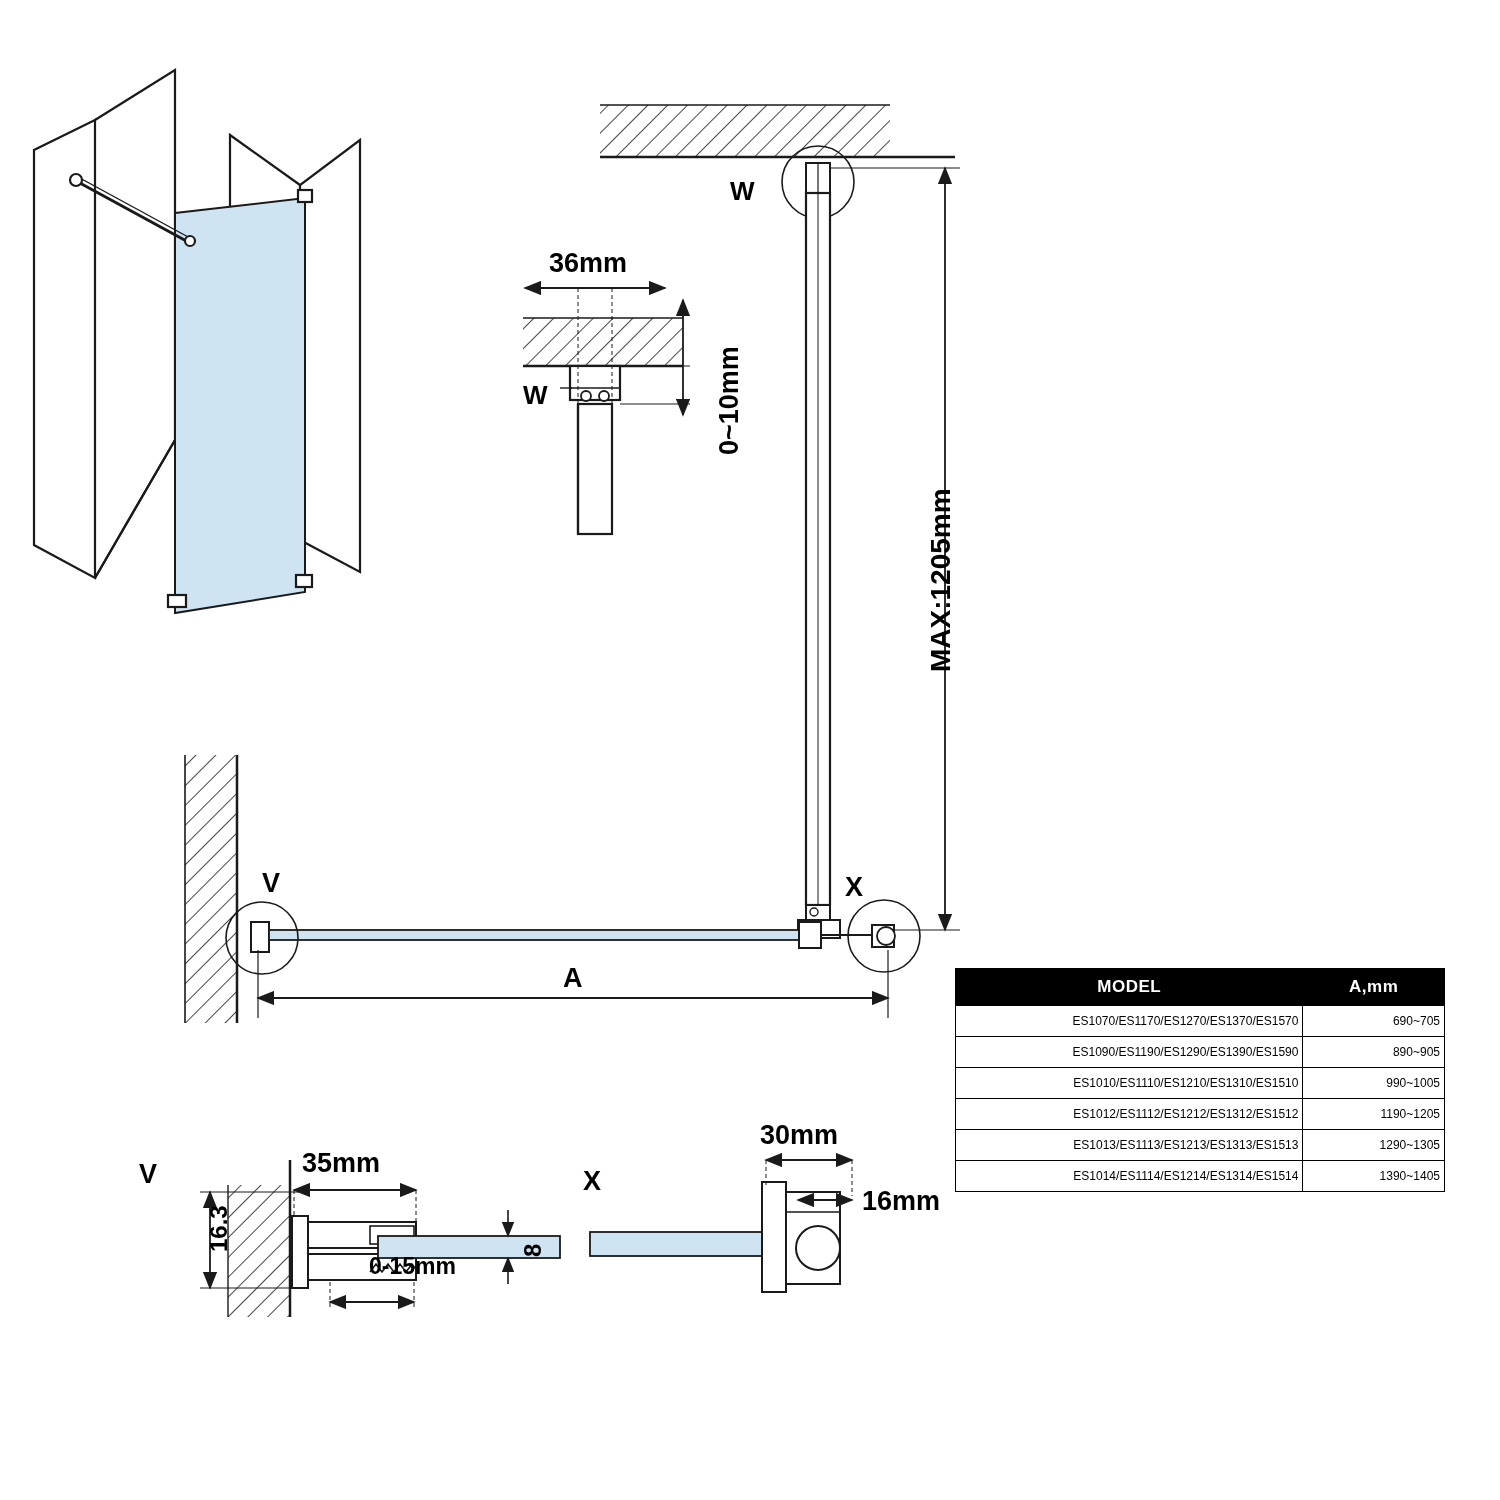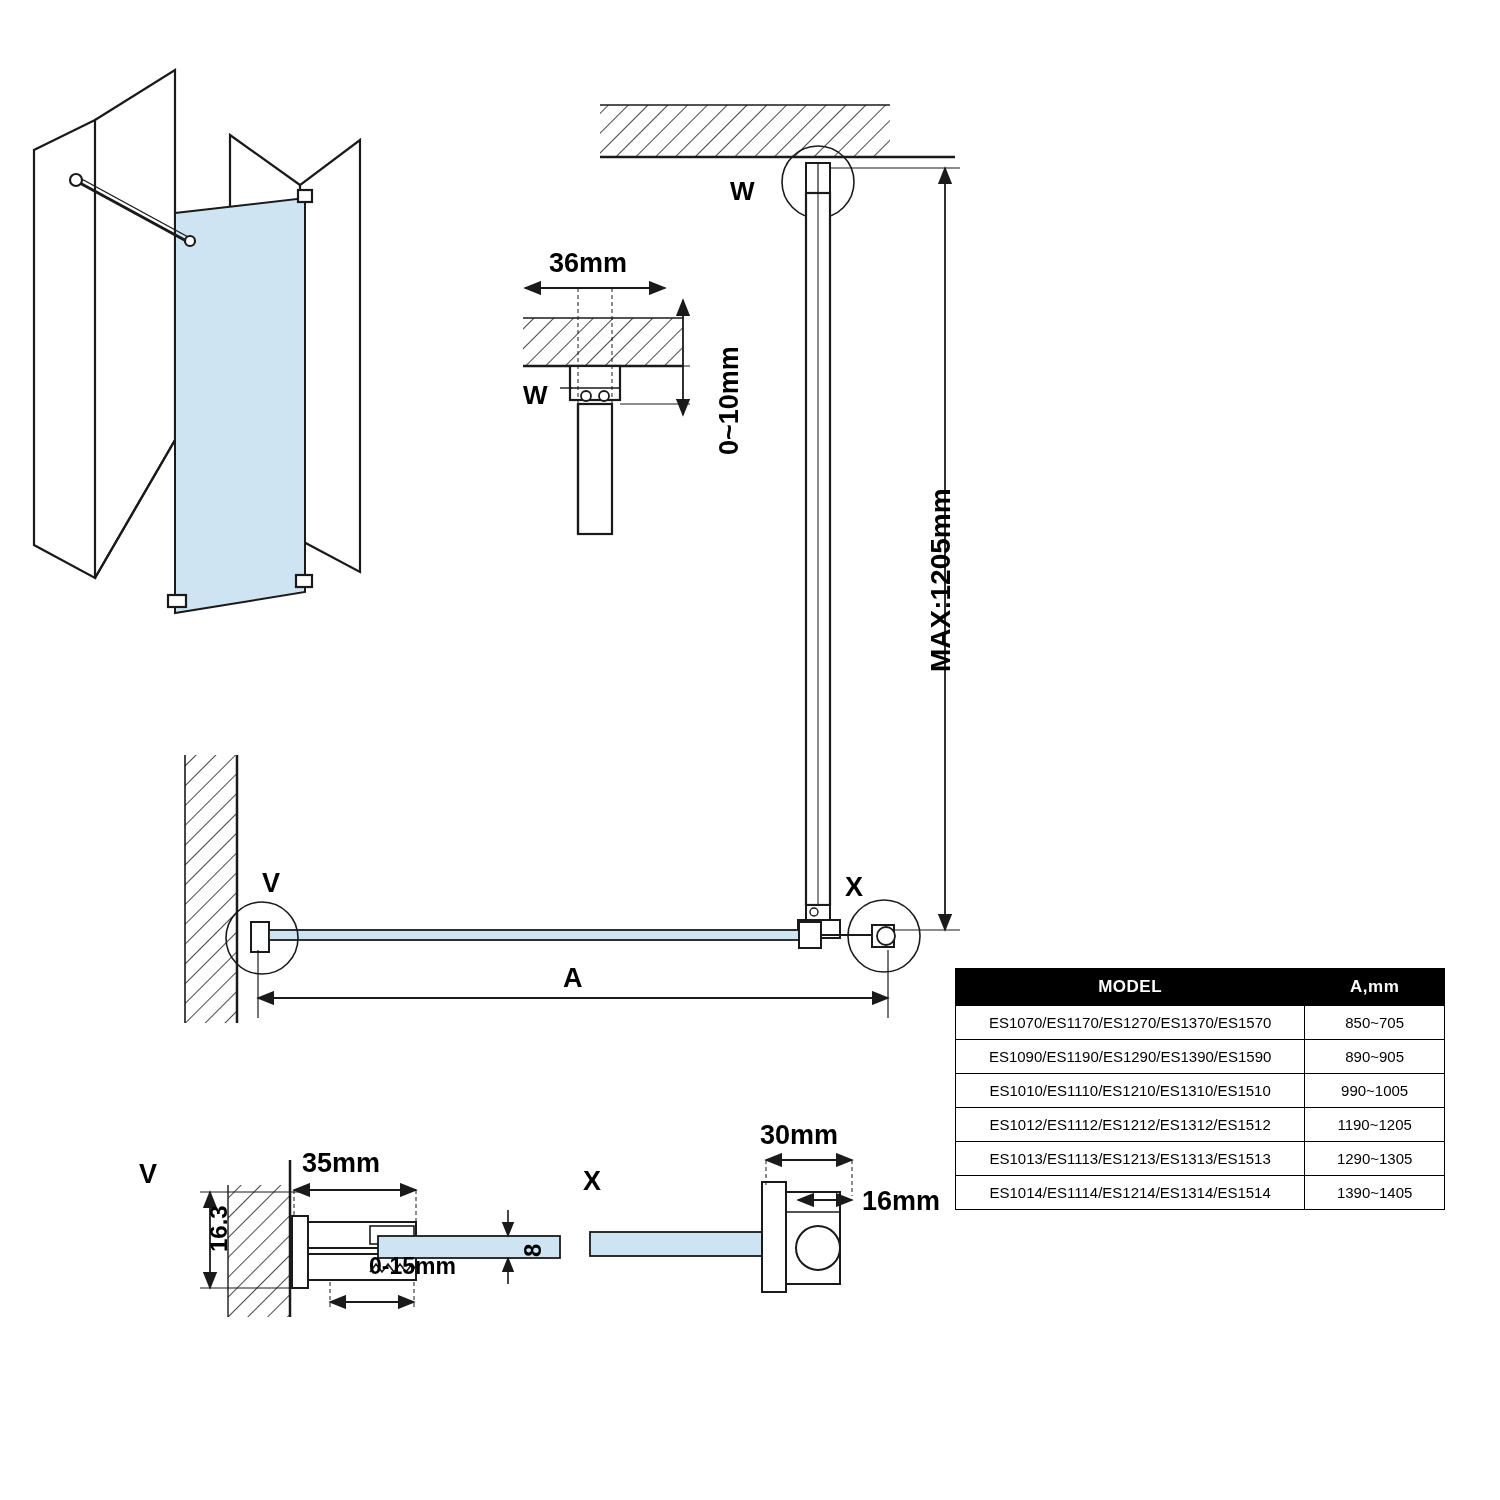--- a/index.html
+++ b/index.html
@@ -50,23 +50,23 @@
     font-size: 17px;
     font-weight: bold;
     padding: 8px 4px;
     border: 1px solid #000;
     text-align: center;
     letter-spacing: 0.5px;
     margin-top: 24px;
   }
   #spec-table td {
     border: 1px solid #000;
-    font-size: 15px;
+    font-size: 12px;
     color: #000;
-    text-align: center;
+    text-align: right;
     padding: 8px 4px;
     background: #fff;
   }
   #spec-table td.model-cell {
     width: 350px;
   }
   #spec-table td.a-cell {
     width: 140px;
   }
 </style>
@@ -265,21 +265,21 @@
   <table id="spec-table">
     <thead>
       <tr>
         <th>MODEL</th>
         <th>A,mm</th>
       </tr>
     </thead>
     <tbody>
       <tr>
         <td class="model-cell">ES1070/ES1170/ES1270/ES1370/ES1570</td>
-        <td class="a-cell">850~705</td>
+        <td class="a-cell">690~705</td>
       </tr>
       <tr>
         <td class="model-cell">ES1090/ES1190/ES1290/ES1390/ES1590</td>
         <td class="a-cell">890~905</td>
       </tr>
       <tr>
         <td class="model-cell">ES1010/ES1110/ES1210/ES1310/ES1510</td>
         <td class="a-cell">990~1005</td>
       </tr>
       <tr>

